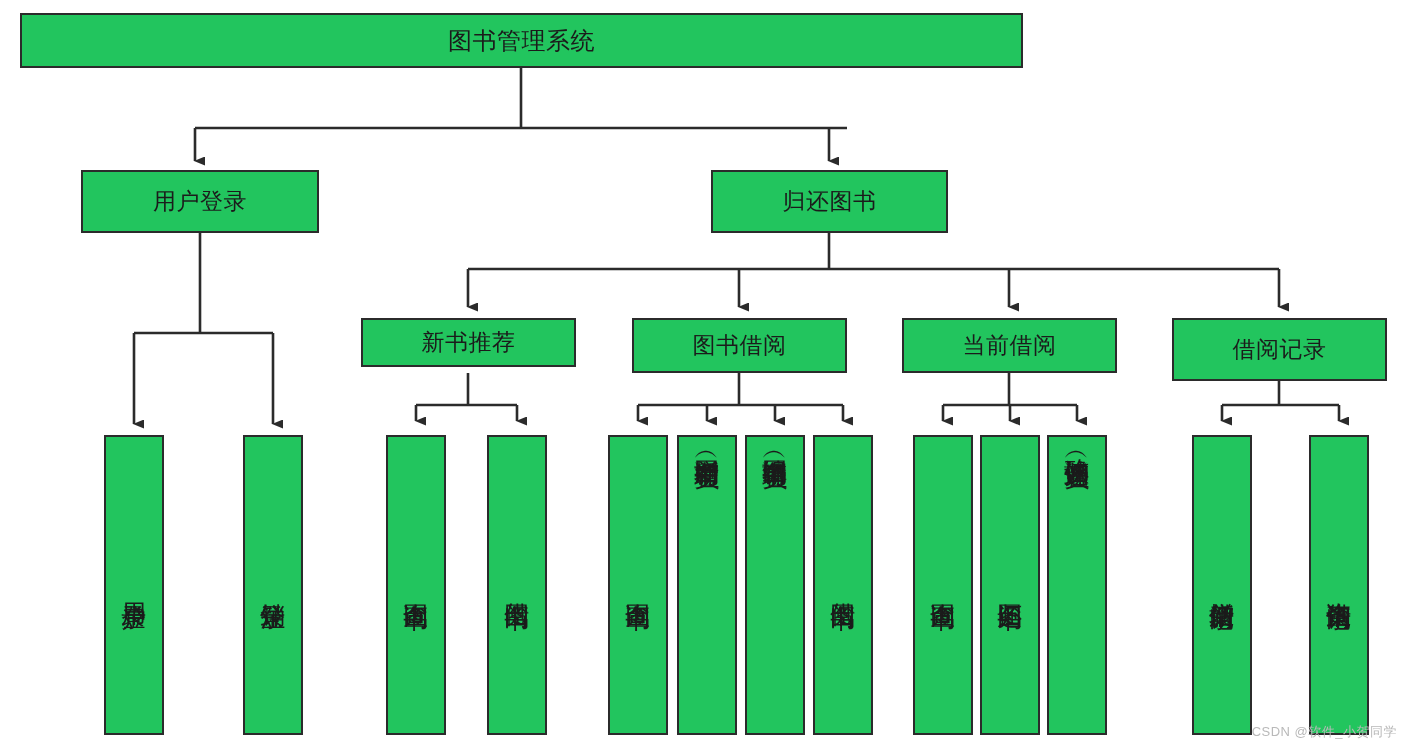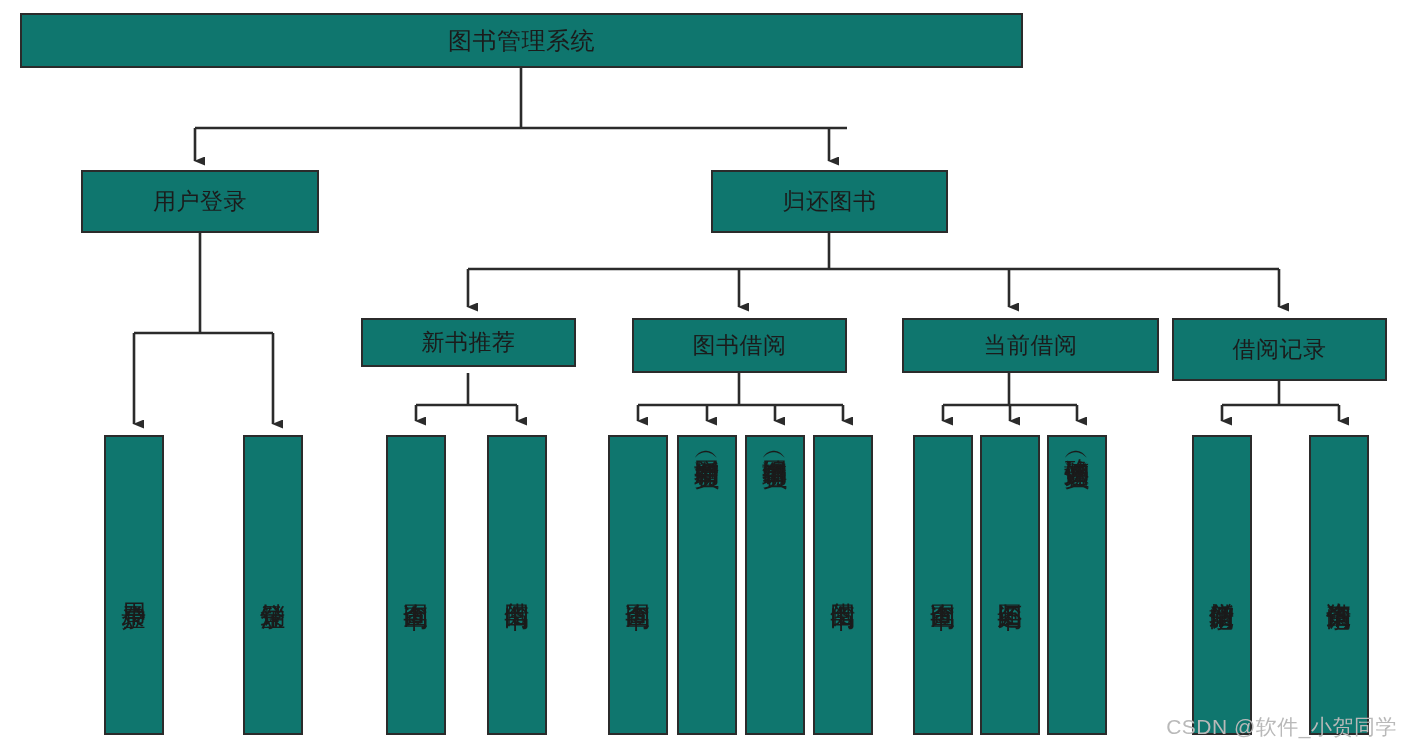--- a/index.html
+++ b/index.html
@@ -22,21 +22,21 @@
     position: absolute;
     left: 0;
     top: 0;
     width: 1405px;
     height: 747px;
     pointer-events: none;
   }
   .node {
     position: absolute;
     box-sizing: border-box;
-    background: #0f766e;
+    background: #22c55e;
     border: 2.5px solid #2b2b2b;
     display: flex;
     align-items: center;
     justify-content: center;
     color: #1b1b1b;
     z-index: 2;
   }
   .node-label {
     display: block;
     text-align: center;
@@ -68,21 +68,21 @@
   .node.leaf.centered {
     align-items: center;
   }
   .node.leaf.top-aligned .node-label {
     margin-top: 2px;
   }
   #watermark {
     position: absolute;
     right: 8px;
     bottom: 6px;
-    font-size: 21px;
+    font-size: 13px;
     color: #b9b9b9;
     letter-spacing: 0.5px;
     white-space: nowrap;
     z-index: 5;
     font-family: "Liberation Sans", "DejaVu Sans", sans-serif;
   }
 </style>
 </head>
 <body>
 
@@ -148,21 +148,21 @@
   <div class="node horiz" style="left:711px; top:170px; width:237px; height:63px;">
     <span class="node-label">归还图书</span>
   </div>
 
   <div class="node horiz" style="left:361px; top:318px; width:215px; height:49px;">
     <span class="node-label">新书推荐</span>
   </div>
   <div class="node horiz" style="left:632px; top:318px; width:215px; height:55px;align-items:center;">
     <span class="node-label">图书借阅</span>
   </div>
-  <div class="node horiz" style="left:902px; top:318px; width:257px; height:55px;">
+  <div class="node horiz" style="left:902px; top:318px; width:215px; height:55px;">
     <span class="node-label">当前借阅</span>
   </div>
   <div class="node horiz" style="left:1172px; top:318px; width:215px; height:63px;">
     <span class="node-label">借阅记录</span>
   </div>
 
   <div class="node leaf centered" style="left:104px; top:435px; width:60px; height:300px;">
     <span class="node-label">用户登录</span>
   </div>
   <div class="node leaf centered" style="left:243px; top:435px; width:60px; height:300px;">

